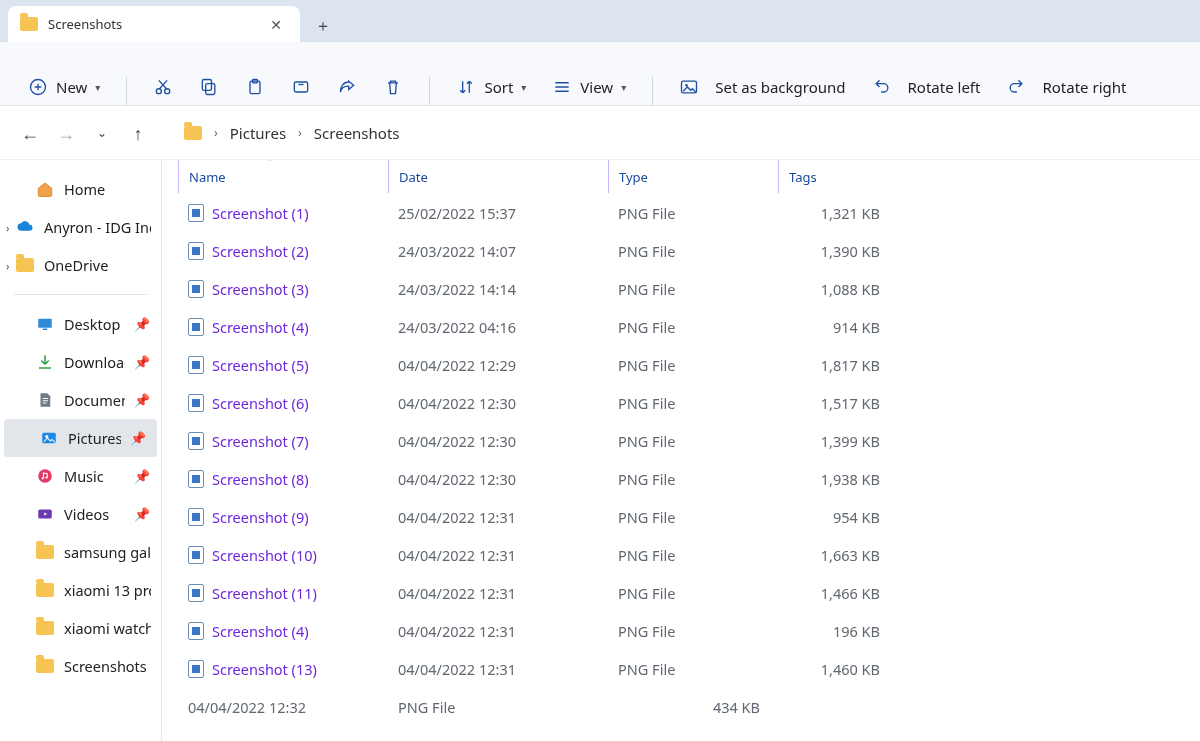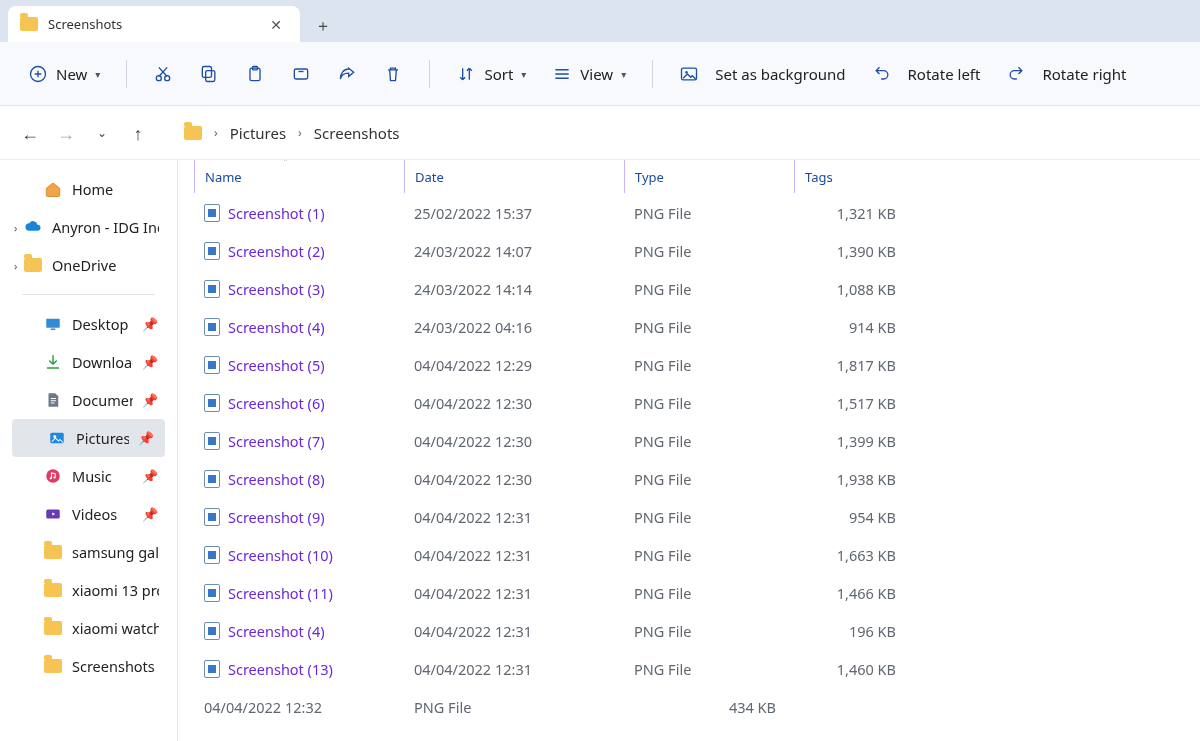--- a/index.html
+++ b/index.html
@@ -40,21 +40,21 @@
     display:flex; align-items:center; justify-content:center;
     font-size:16px; color:#444; margin-left:6px; cursor:pointer;
   }
 
   
   .toolbar {
     height: 64px;
     background: #f7f9fc;
     border-bottom: 1px solid #e1e5ea;
     display: flex;
-    align-items: center;
+    align-items: flex-end;
     padding: 0 18px;
     gap: 6px;
     color:#1f4ea1;
   }
   .tb-btn {
     display:flex; align-items:center; gap:8px;
     padding: 8px 10px;
     border-radius:4px;
     cursor:pointer;
     font-size:15px;
@@ -89,23 +89,23 @@
   .breadcrumb .sep { color:#666; font-size:12px; padding:0 6px; }
 
   
   .body {
     display:flex;
     height: calc(741px - 42px - 64px - 54px);
   }
 
   
   .side {
-    width:178px;
+    width:162px;
     border-right:1px solid #e5e8ec;
-    padding: 10px 8px;
+    padding: 10px 0;
     overflow-y:auto;
     position:relative;
   }
   .side::-webkit-scrollbar{width:10px;}
   .side::-webkit-scrollbar-thumb{background:#c6ccd3;border-radius:5px;}
   .side-item {
     display:flex; align-items:center; gap:10px;
     height:38px;
     padding: 0 10px 0 16px;
     font-size:14.5px;

